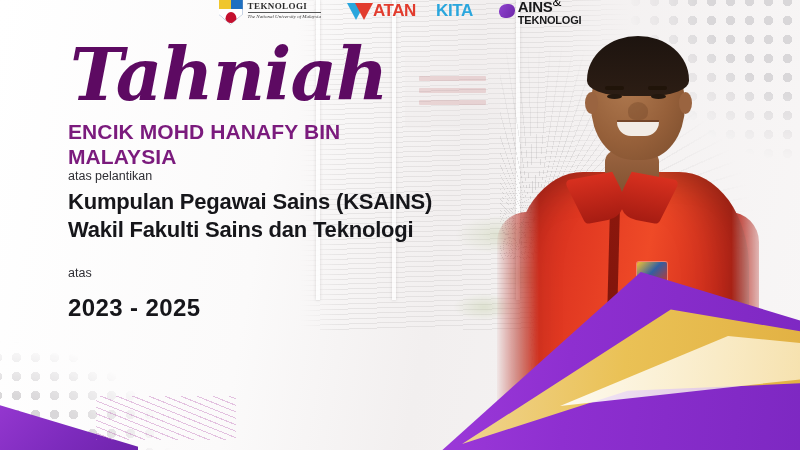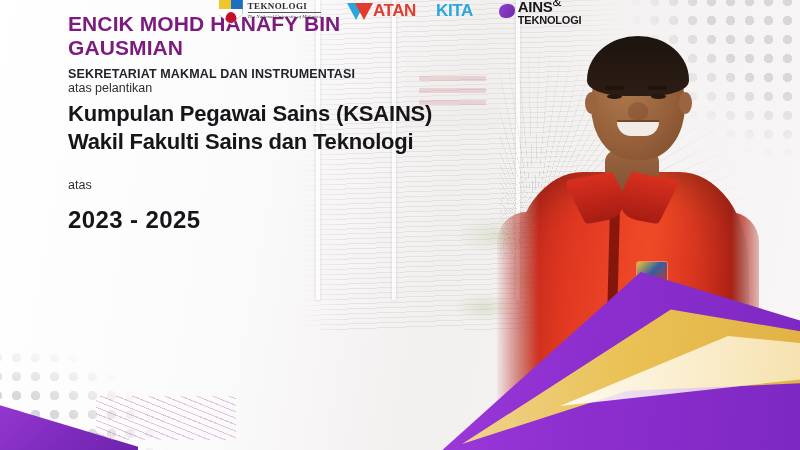--- a/index.html
+++ b/index.html
@@ -425,23 +425,23 @@
       <span class="ftxt">
         <span class="f1">AINS</span><sup>&amp;</sup>
         <div class="f2">TEKNOLOGI</div>
       </span>
     </div>
 
   </div>
 
   <div class="copy">
 
-
-    <div class="honoree">ENCIK MOHD HANAFY BIN GAUSMIAN</div>
-    <div class="unit">SEKRETARIAT MAKMAL DAN INSTRUMENTASI</div>
+    <div class="tahniah">Tahniah</div>
+
+    <div class="honoree">ENCIK MOHD HANAFY BIN MALAYSIA</div>
 
     <div class="lbl-pelantikan">atas pelantikan</div>
     <div class="role">
       <div>Kumpulan Pegawai Sains (KSAINS)</div>
       <div>Wakil Fakulti Sains dan Teknologi</div>
     </div>
 
     <div class="lbl-sesi">atas</div>
     <div class="sesi-val">2023 - 2025</div>
 

